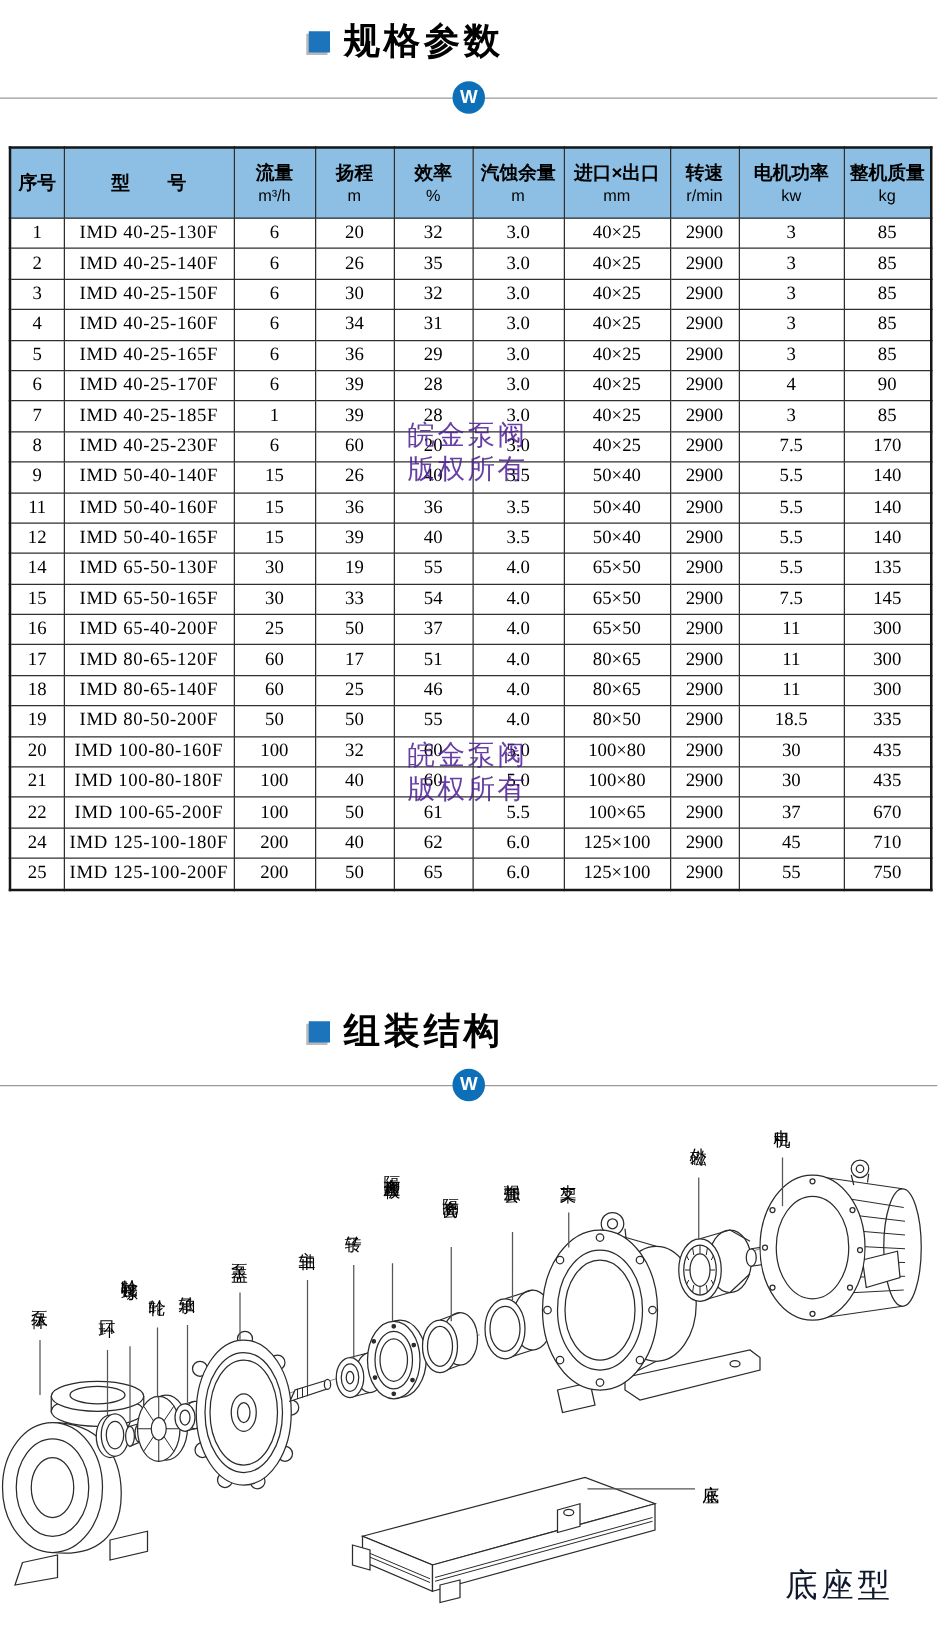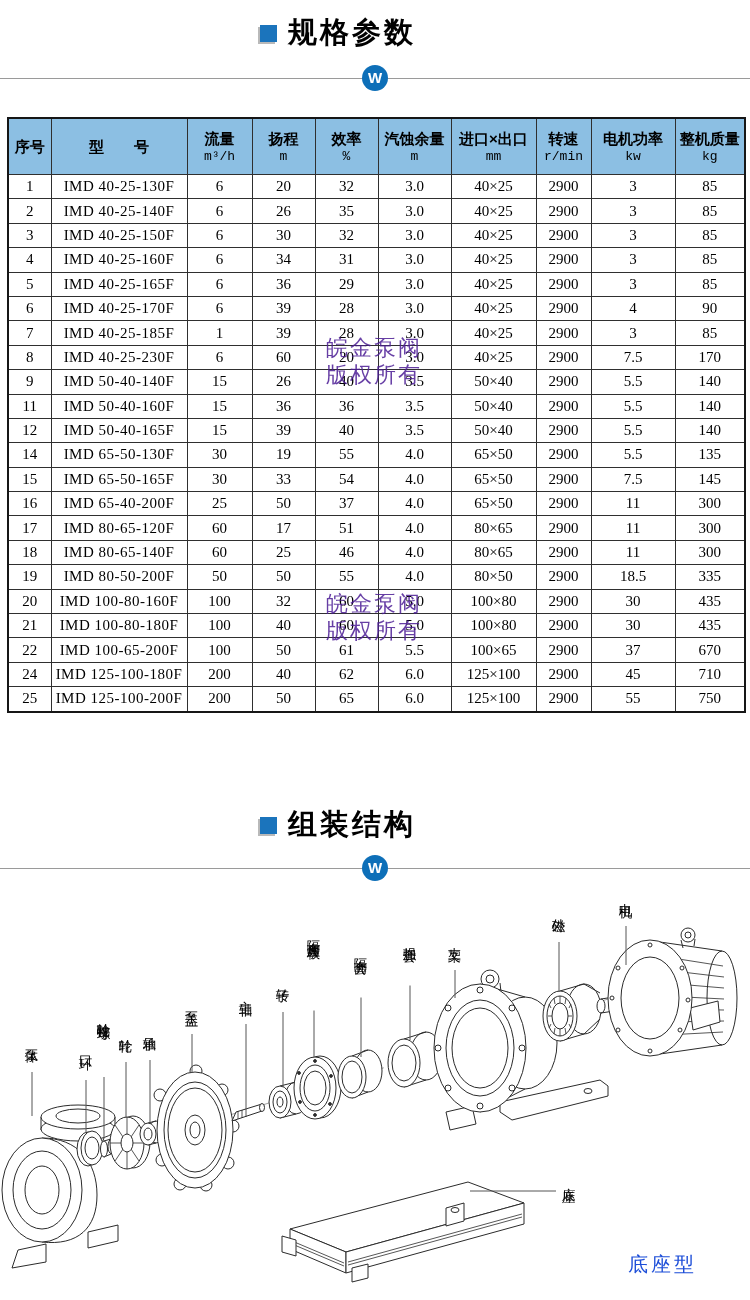--- a/index.html
+++ b/index.html
@@ -3,21 +3,21 @@
 <meta charset="utf-8">
 <style>
   html,body{margin:0;padding:0;}
   body{
     width:750px;height:1300px;position:relative;background:#ffffff;
     font-family:"Liberation Sans",sans-serif;overflow:hidden;
   }
   
   .section-title{
     position:absolute;left:0;width:650px;display:flex;justify-content:center;
-    align-items:center;gap:11px;margin-left:13px;
+    align-items:center;gap:11px;
   }
   .title-square{
     width:17px;height:17px;background:#1b74bc;display:inline-block;
     box-shadow:-2px 2px 0 #b9b9b9;
   }
   .title-text{
     margin:0;font-size:29px;font-weight:bold;color:#000;letter-spacing:3px;
     font-family:"Liberation Sans",sans-serif;
   }
   
@@ -32,21 +32,21 @@
     position:absolute;left:7px;top:117px;border-collapse:collapse;table-layout:fixed;
     border:2px solid #161616;background:#fff;
   }
   .spec-table th{
     background:#8cbfe3;border:1px solid #2f2f2f;height:55px;padding:0;
     font-size:15px;font-weight:bold;color:#000;text-align:center;vertical-align:middle;margin-left:44px;
   }
   .spec-table .h-label{font-size:15px;font-weight:bold;line-height:19px;}
   .spec-table .h-unit{
     font-size:13px;font-weight:normal;line-height:15px;margin-top:1px;
-    font-family:Liberation Mono, monospace;
+    font-family:Liberation Sans, sans-serif;
   }
   .spec-table td{
     border:1px solid #2f2f2f;height:23.4px;padding:0;text-align:center;
     vertical-align:middle;font-family:"Liberation Serif",serif;font-size:15px;color:#000;
   }
   .spec-table td.model-cell{letter-spacing:0.5px;}
   
   .watermark{
     position:absolute;left:50%;transform:translateX(-51%);text-align:center;
     color:#4c1d95;opacity:0.85;font-size:22px;letter-spacing:2px;line-height:27px;
@@ -55,21 +55,21 @@
   
   .diagram{position:absolute;left:0;top:880px;width:750px;height:420px;}
   .diagram svg{position:absolute;left:0;top:0;}
   .part-label{
     position:absolute;writing-mode:vertical-rl;-webkit-writing-mode:vertical-rl;
     text-orientation:upright;-webkit-text-orientation:upright;
     font-size:13.5px;letter-spacing:1.5px;color:#000;line-height:17px;
     font-family:"Liberation Sans",sans-serif;
   }
   .variant-label{
-    position:absolute;left:628px;top:371px;font-size:20px;color:#1d4ed8;
+    position:absolute;left:628px;top:371px;font-size:26px;color:#0f172a;
     letter-spacing:3px;font-family:"Liberation Sans",sans-serif;
   }
 </style>
 </head>
 <body>
 
 <div class="section-title" style="top:13px">
   <span class="title-square"></span>
   <h2 class="title-text">规格参数</h2>
 </div>

